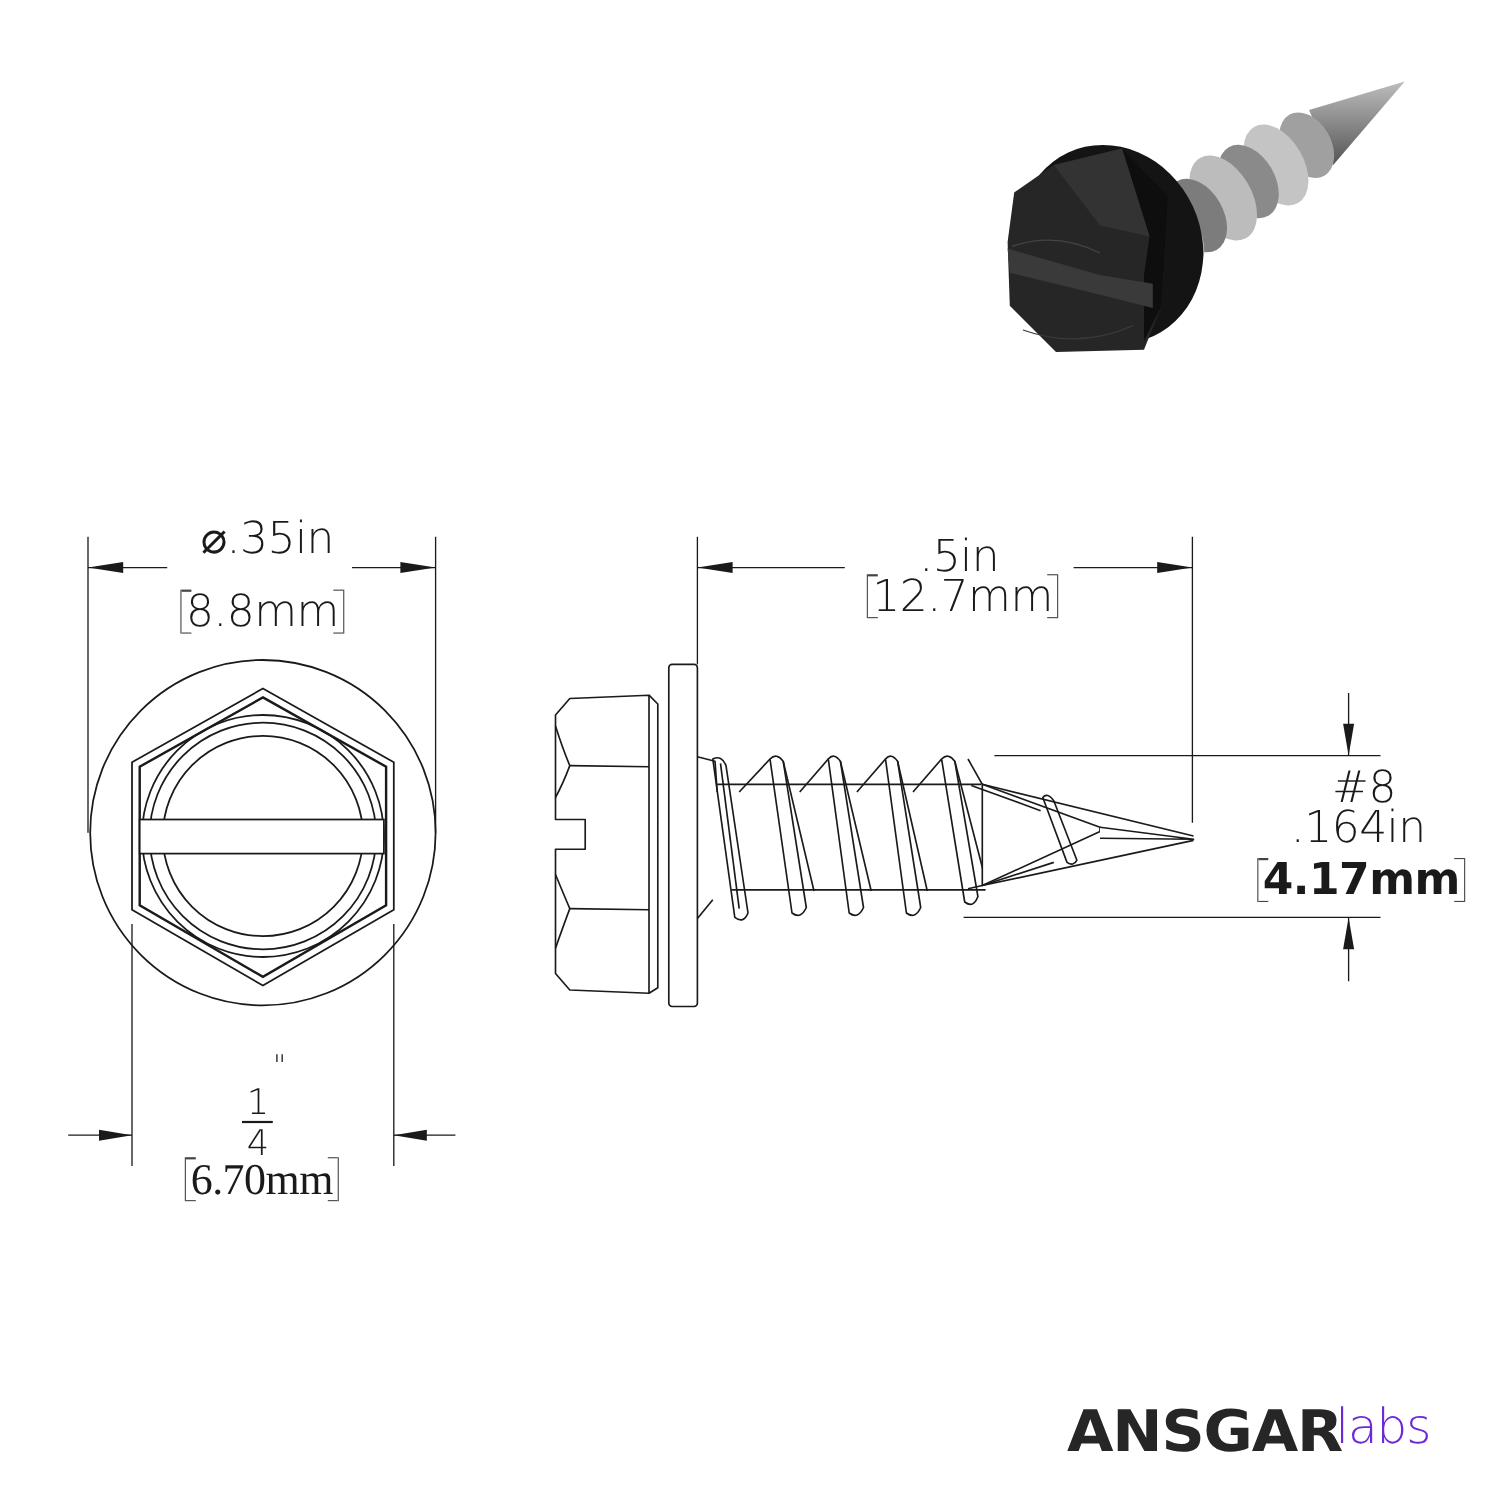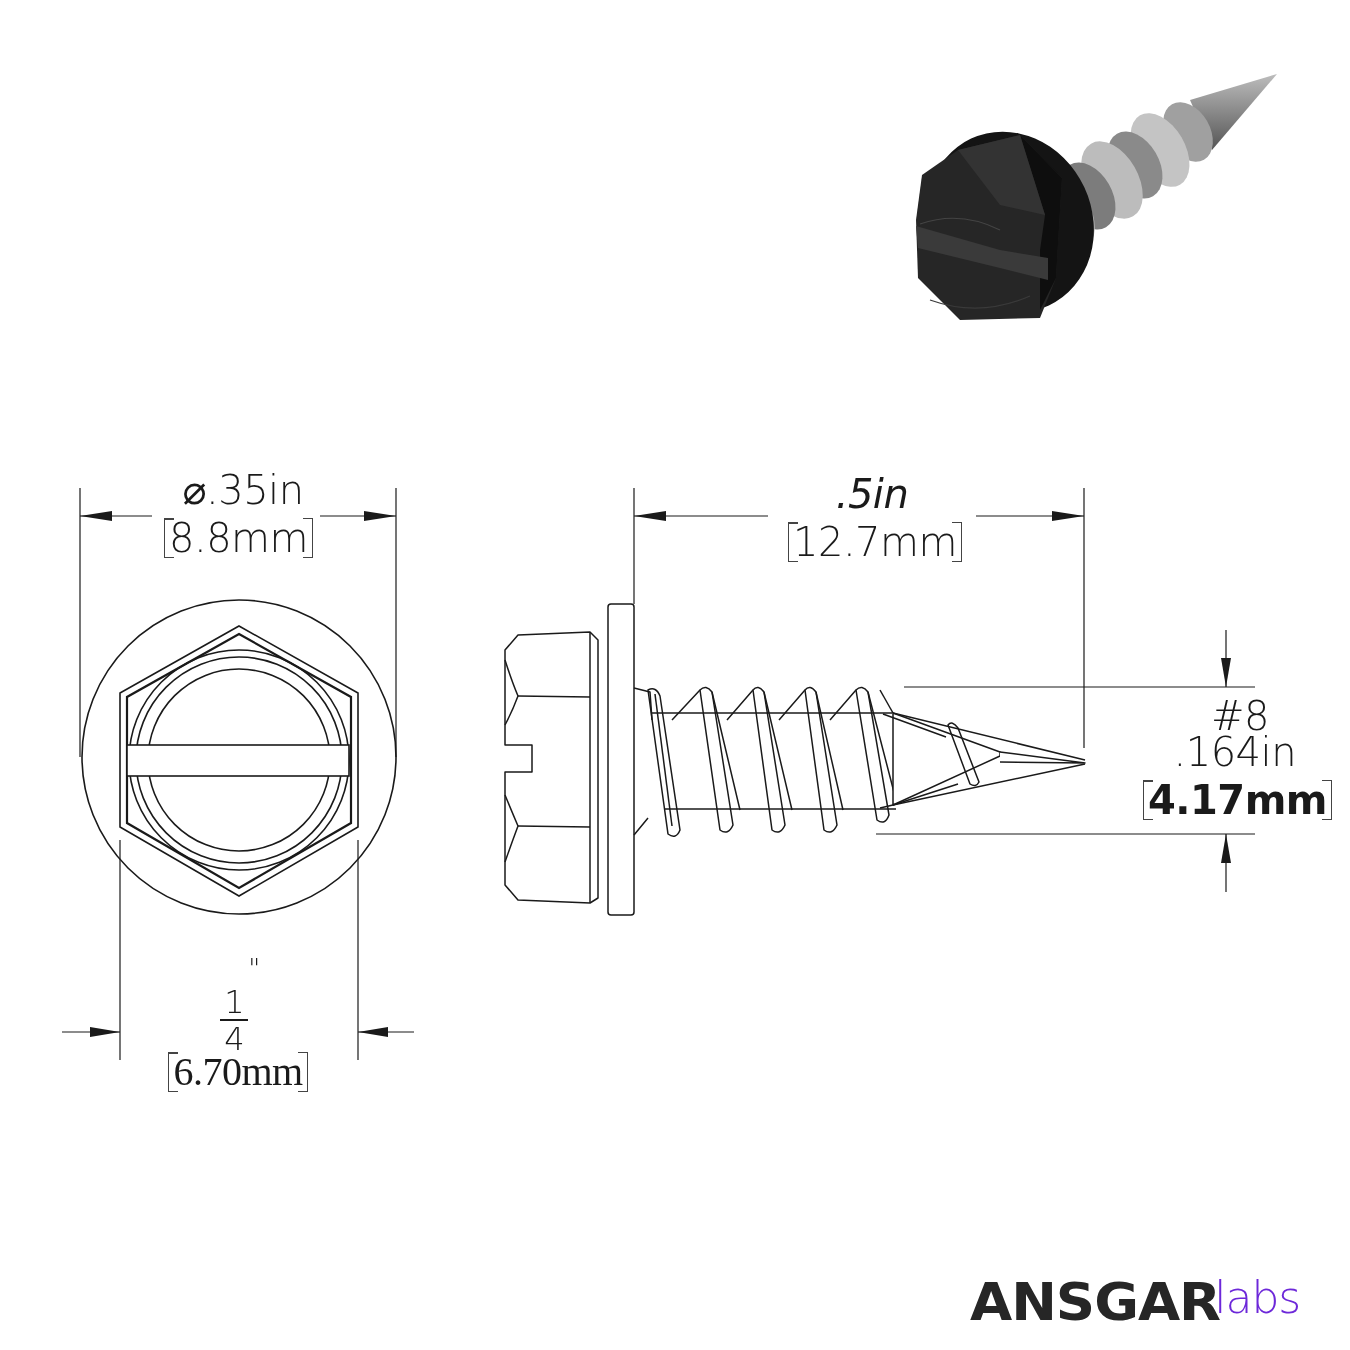--- a/index.html
+++ b/index.html
@@ -144,25 +144,25 @@
 
     <polygon points="916,226 1000,250 1048,258 1048,280 1000,268 918,248" fill="#3a3a3a"></polygon>
     <path d="M920,224 Q960,210 1000,230" fill="none" stroke="#444" stroke-width="1.2"></path>
     <path d="M930,300 Q980,318 1030,296" fill="none" stroke="#3a3a3a" stroke-width="1.2"></path>
   </g>
 </svg>
 
 <div class="lbl big" style="left:178px; top:470px; width:130px;">
   <span>⌀</span><span>.35in</span>
 </div>
-<div class="lbl big" style="left:164px; top:518px; width:142px;">
+<div class="lbl big" style="left:164px; top:536px; width:142px;">
   <span class="bracket"><span>8.8mm</span><span class="bracket-r"></span></span>
 </div>
 
-<div class="lbl big" style="left:812px; top:474px; width:120px;font-style:italic;">
+<div class="lbl big" style="left:812px; top:486px; width:120px;">
   <span>.5in</span>
 </div>
 <div class="lbl big" style="left:788px; top:522px; width:168px;">
   <span class="bracket"><span>12.7mm</span><span class="bracket-r"></span></span>
 </div>
 
 <div class="lbl big" style="left:1190px; top:696px; width:100px;">
   <span>#8</span>
 </div>
 <div class="lbl big" style="left:1166px; top:732px; width:130px;text-align:right;">

